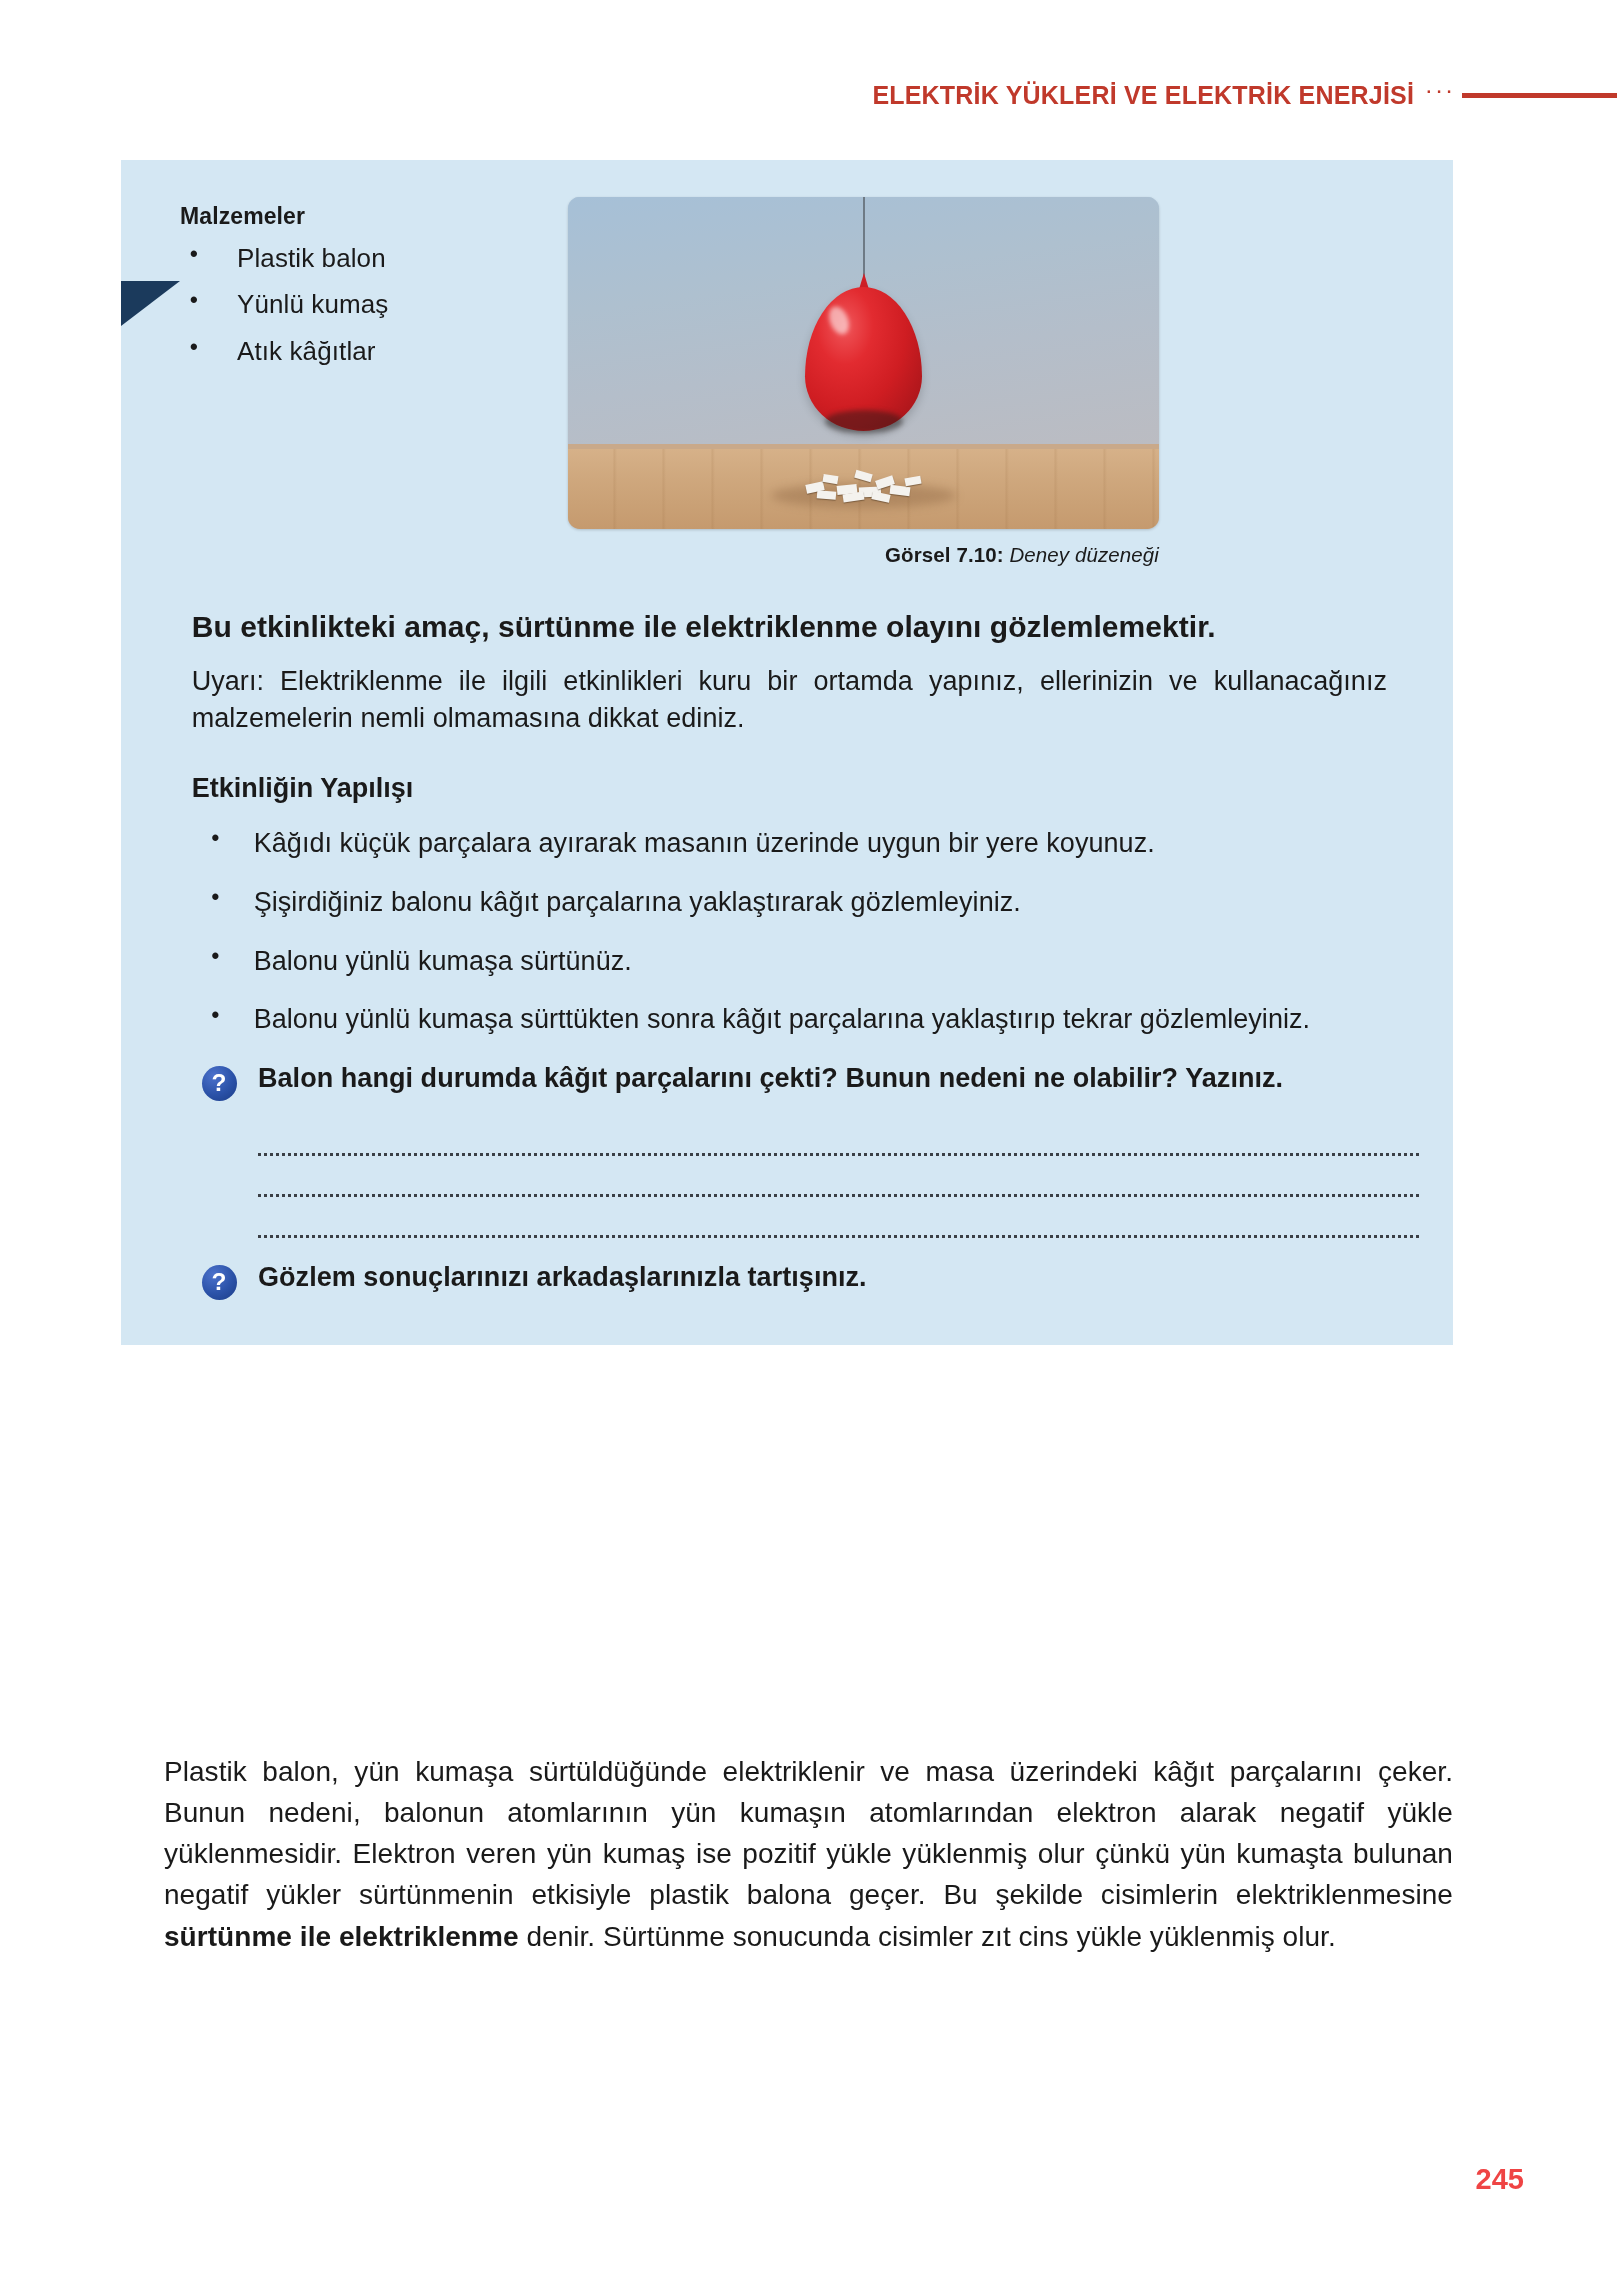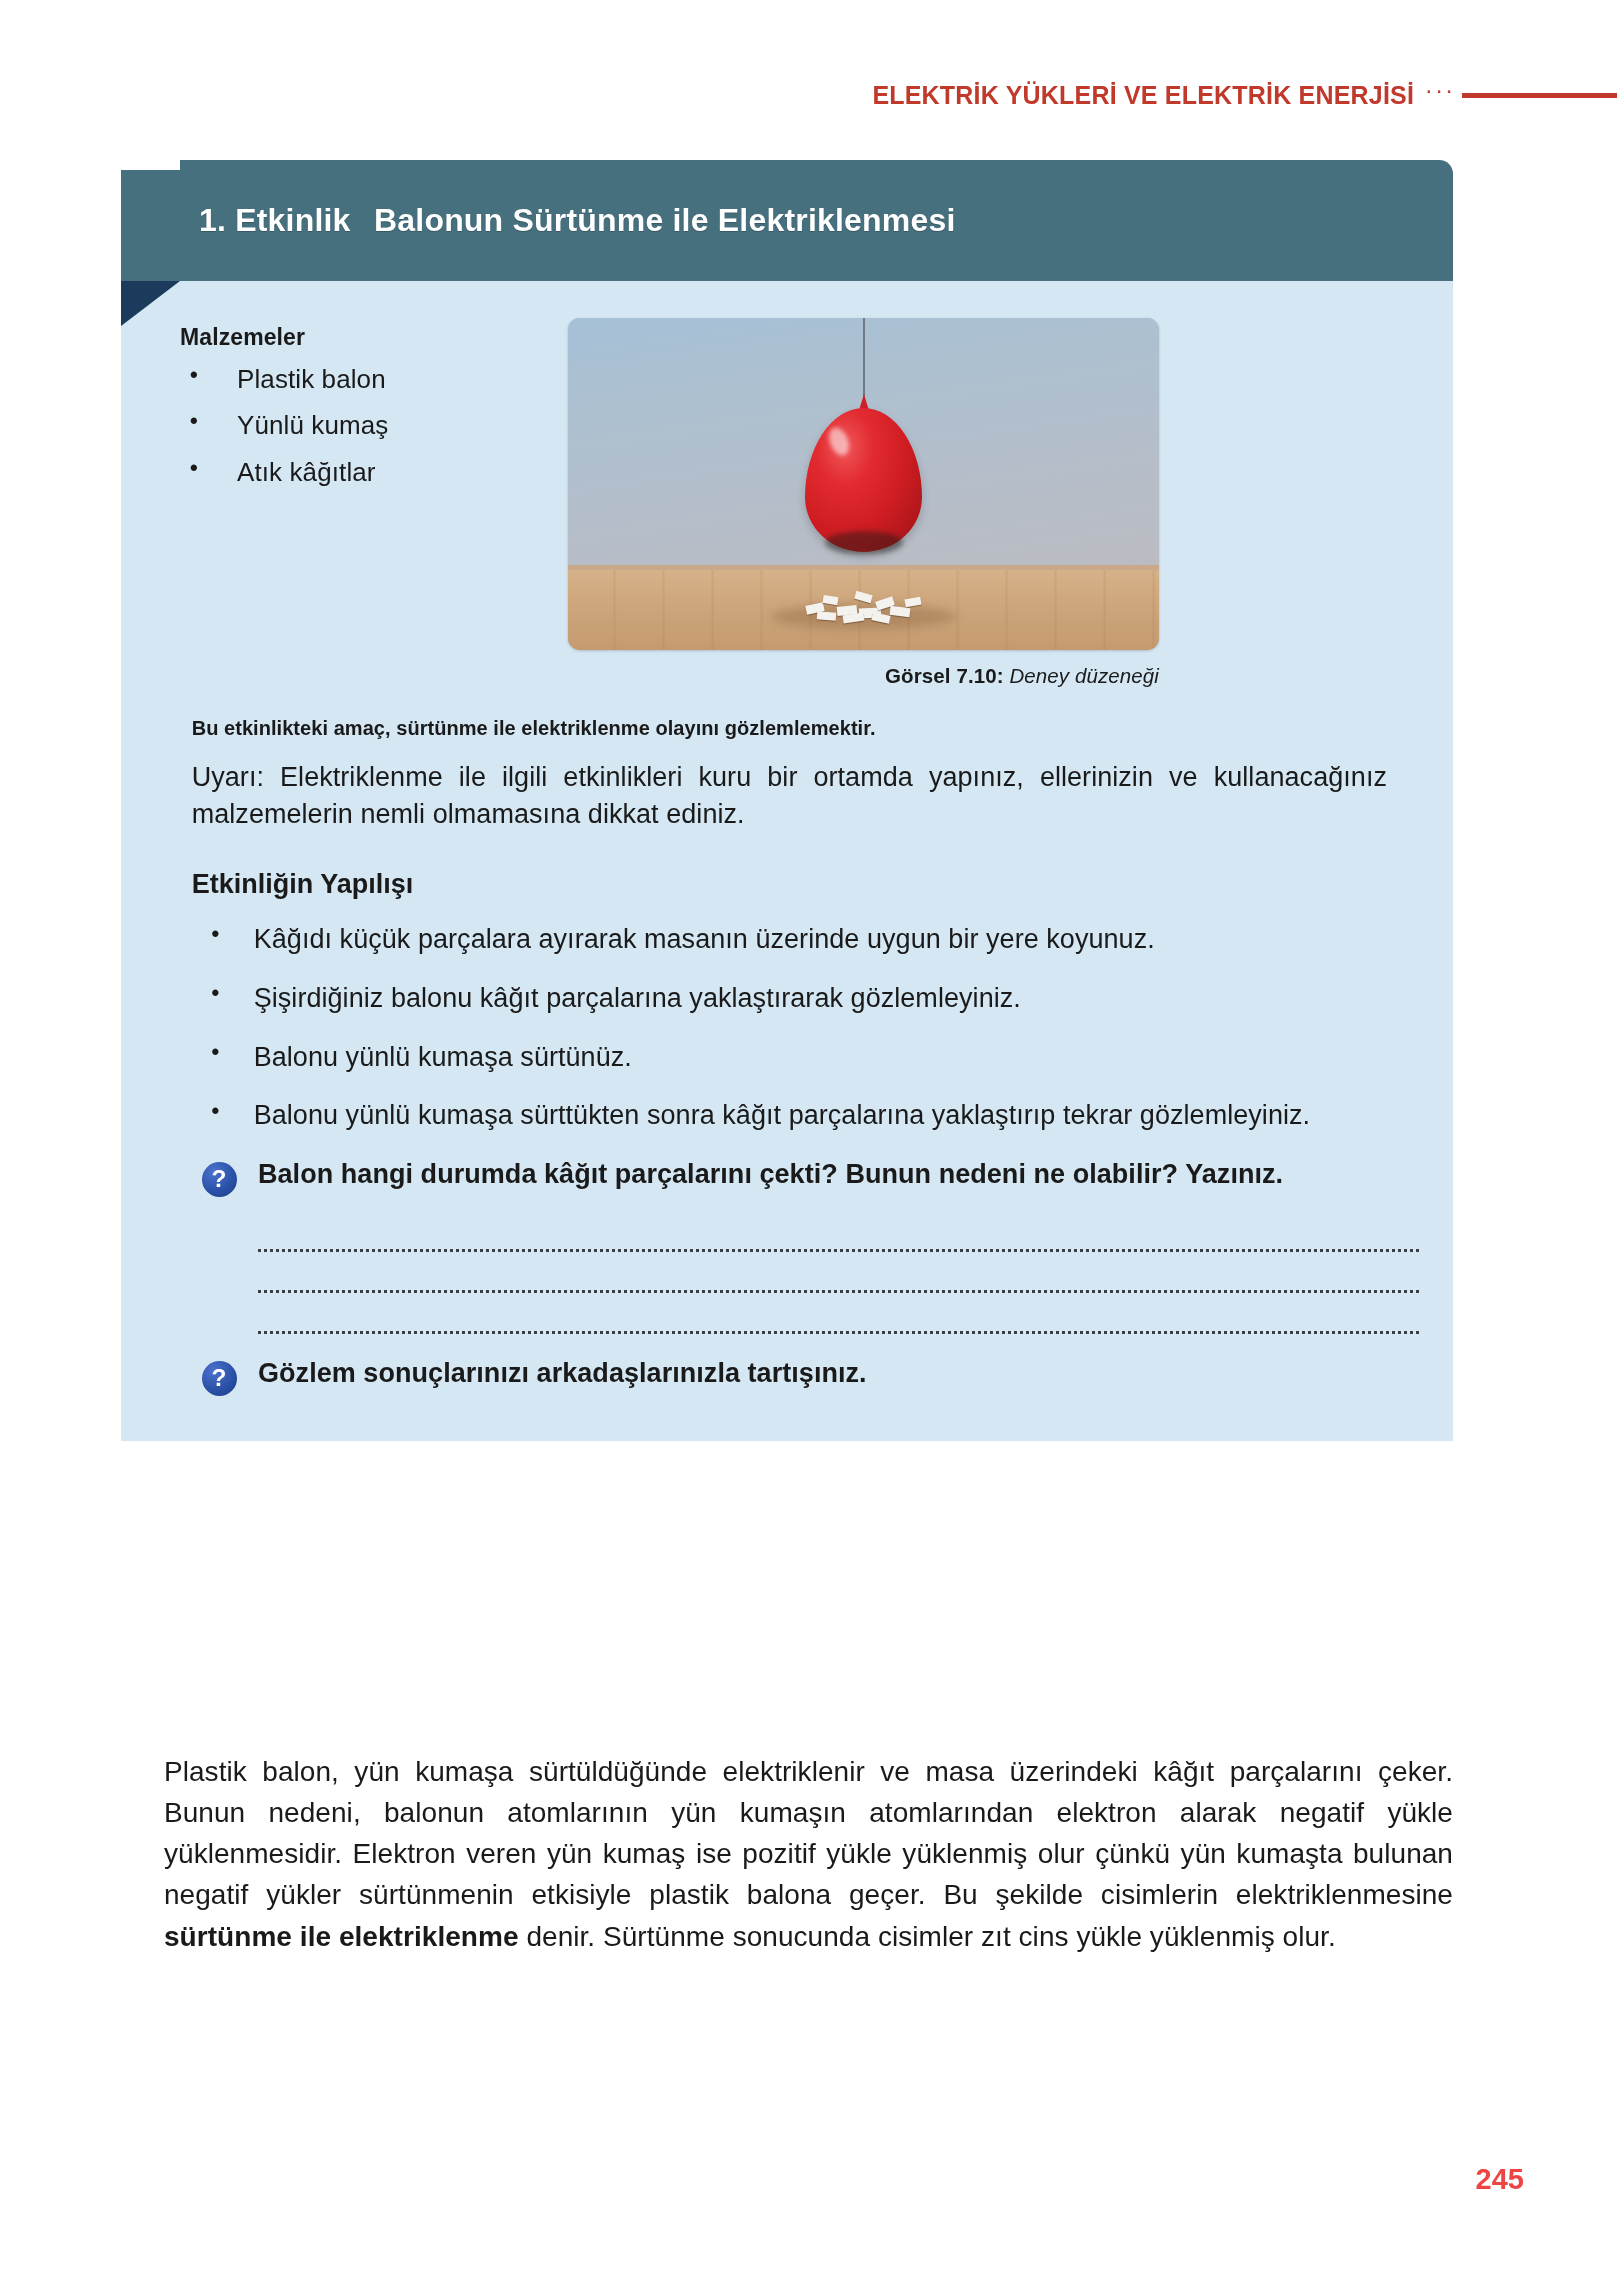--- a/index.html
+++ b/index.html
@@ -248,22 +248,22 @@
     text-align: right;
     font-size: 20.5px;
     color: #1A1A1A;
     letter-spacing: 0.1px;
   }
   .figure-caption .cap-label { font-weight: bold; }
   .figure-caption .cap-text { font-style: italic; }
 
   
   .aim {
-    margin-top: 29px;
-    font-size: 20px;
+    margin-top: 43px;
+    font-size: 30px;
     font-weight: bold;
     color: #1A1A1A;
     padding-left: 11.7px;
     letter-spacing: 0.05px;
   }
   .warning {
     margin-top: 19.5px;
     font-size: 27px;
     color: #1A1A1A;
     padding-left: 11.7px;
@@ -370,25 +370,20 @@
 <div class="page">
 
   <div class="running-header">
     <span class="running-header-text">ELEKTRİK YÜKLERİ VE ELEKTRİK ENERJİSİ</span>
     <span class="header-dots">···</span>
     <span class="header-rule"></span>
   </div>
 
   <div class="activity-panel">
 
-    <div class="activity-header">
-      <div class="activity-header-title">
-        <span class="label">1. Etkinlik</span><span>Balonun Sürtünme ile Elektriklenmesi</span>
-      </div>
-    </div>
     <div class="fold-corner"></div>
 
     <div class="activity-body">
 
       <div class="top-row">
 
         <div class="materials">
           <div class="materials-title">Malzemeler</div>
           <ul class="materials-list">
             <li>Plastik balon</li>

